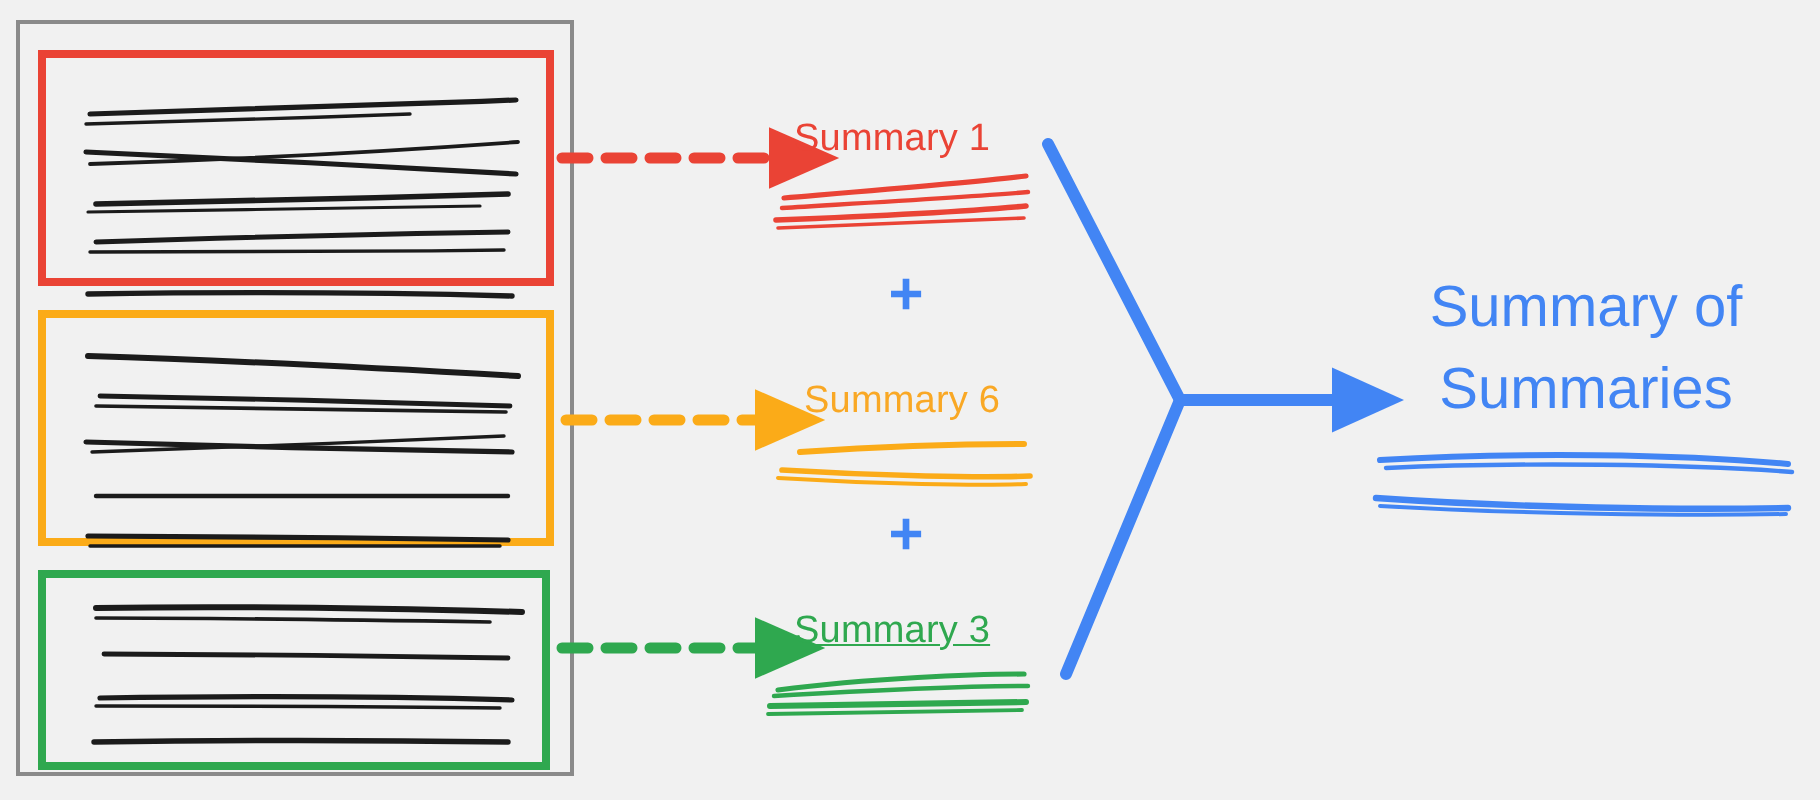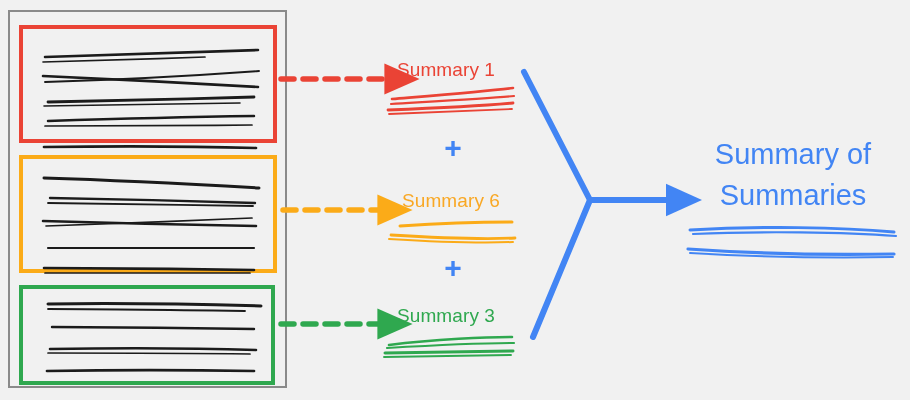--- a/index.html
+++ b/index.html
@@ -51,21 +51,21 @@
     white-space: nowrap;
     font-weight: normal;
     letter-spacing: 0.1px;
   }
   .label-summary {
     font-size: 19px;
     line-height: 19px;
   }
   .label-red   { color: #ea4335; }
   .label-amber { color: #f9a825; }
-  .label-green { color: #2fa84f; }
+  .label-green { color: #2fa84f; text-decoration: underline; }
 
   .final-title {
     position: absolute;
     left: 665px;
     top: 134px;
     width: 256px;
     text-align: center;
     color: #4285f4;
     font-size: 29px;
     line-height: 41px;

